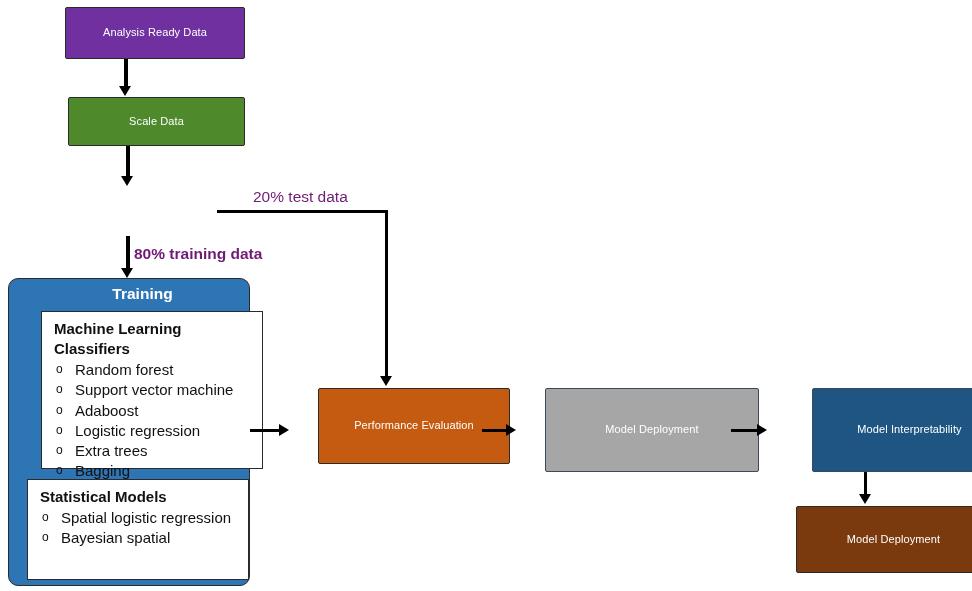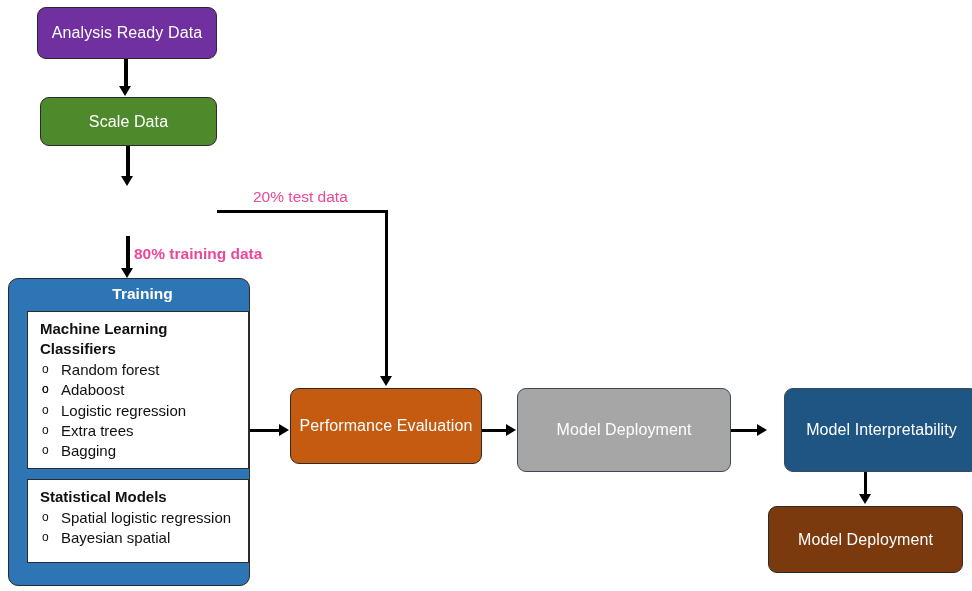--- a/index.html
+++ b/index.html
@@ -15,31 +15,32 @@
   #canvas {
     position: relative;
     width: 972px;
     height: 591px;
     background: #ffffff;
     overflow: hidden;
   }
   .node {
     position: absolute;
     box-sizing: border-box;
-    border-radius: 9px;
+    border-radius: 2px;
     border: 1.6px solid #2b2b2b;
     display: flex;
     align-items: center;
     justify-content: center;
     text-align: center;
     color: #ffffff;
-    font-size: 16px;
+    font-size: 11px;
     line-height: 1.2;
     letter-spacing: 0.1px;
     user-select: none;
+    margin-left: 28px;
   }
   .node.thin-border { border-color: #3a4a5a; }
 
   
   #training-box {
     position: absolute;
     box-sizing: border-box;
     border-radius: 10px;
     border: 1.6px solid #2b2b2b;
     display: block;
@@ -108,54 +109,54 @@
     border-top: 10px solid #000000;
   }
   .arrow-right {
     border-top: 6.5px solid transparent;
     border-bottom: 6.5px solid transparent;
     border-left: 10px solid #000000;
   }
   .edge-label {
     position: absolute;
     font-size: 15.5px;
-    color: #ec4899;
+    color: #701a75;
     white-space: nowrap;
   }
 </style>
 </head>
 <body>
 
 <div id="canvas">
 
   <div class="node" id="n-ard" style="left:37px; top:7px; width:180px; height:52px; background:#7030A0;">
     <span>Analysis Ready Data</span>
   </div>
 
   <div class="node" id="n-scale" style="left:40px; top:97px; width:177px; height:49px; background:#4E8A2C;">
     <span>Scale Data</span>
   </div>
 
 
   <div id="training-box" style="left:8px; top:278px; width:242px; height:308px; background:#2E75B6;">
     <div id="training-title">Training</div>
 
-    <div class="panel" id="panel-ml" style="left:18px; top:32px; width:222px; height:158px;">
+    <div class="panel" id="panel-ml" style="left:32px; top:32px; width:222px; height:158px;">
       <div class="panel-heading">Machine Learning Classifiers</div>
       <ul>
         <li><span class="bullet">o</span><span>Random forest</span></li>
-        <li><span class="bullet">o</span></li>
+        <li><span class="bullet">o</span><span>Support vector machine</span></li>
         <li><span class="bullet">o</span><span>Adaboost</span></li>
         <li><span class="bullet">o</span><span>Logistic regression</span></li>
         <li><span class="bullet">o</span><span>Extra trees</span></li>
         <li><span class="bullet">o</span><span>Bagging</span></li>
       </ul>
     </div>
 
-    <div class="panel" id="panel-stat" style="left:18px; top:200px; width:222px; height:84px;">
+    <div class="panel" id="panel-stat" style="left:18px; top:200px; width:222px; height:101px;">
       <div class="panel-heading">Statistical Models</div>
       <ul>
         <li><span class="bullet">o</span><span>Spatial logistic regression</span></li>
         <li><span class="bullet">o</span><span>Bayesian spatial</span></li>
       </ul>
     </div>
   </div>
 
   <div class="node" id="n-perf" style="left:290px; top:388px; width:192px; height:76px; background:#C55A11;">
     <span>Performance Evaluation</span>

